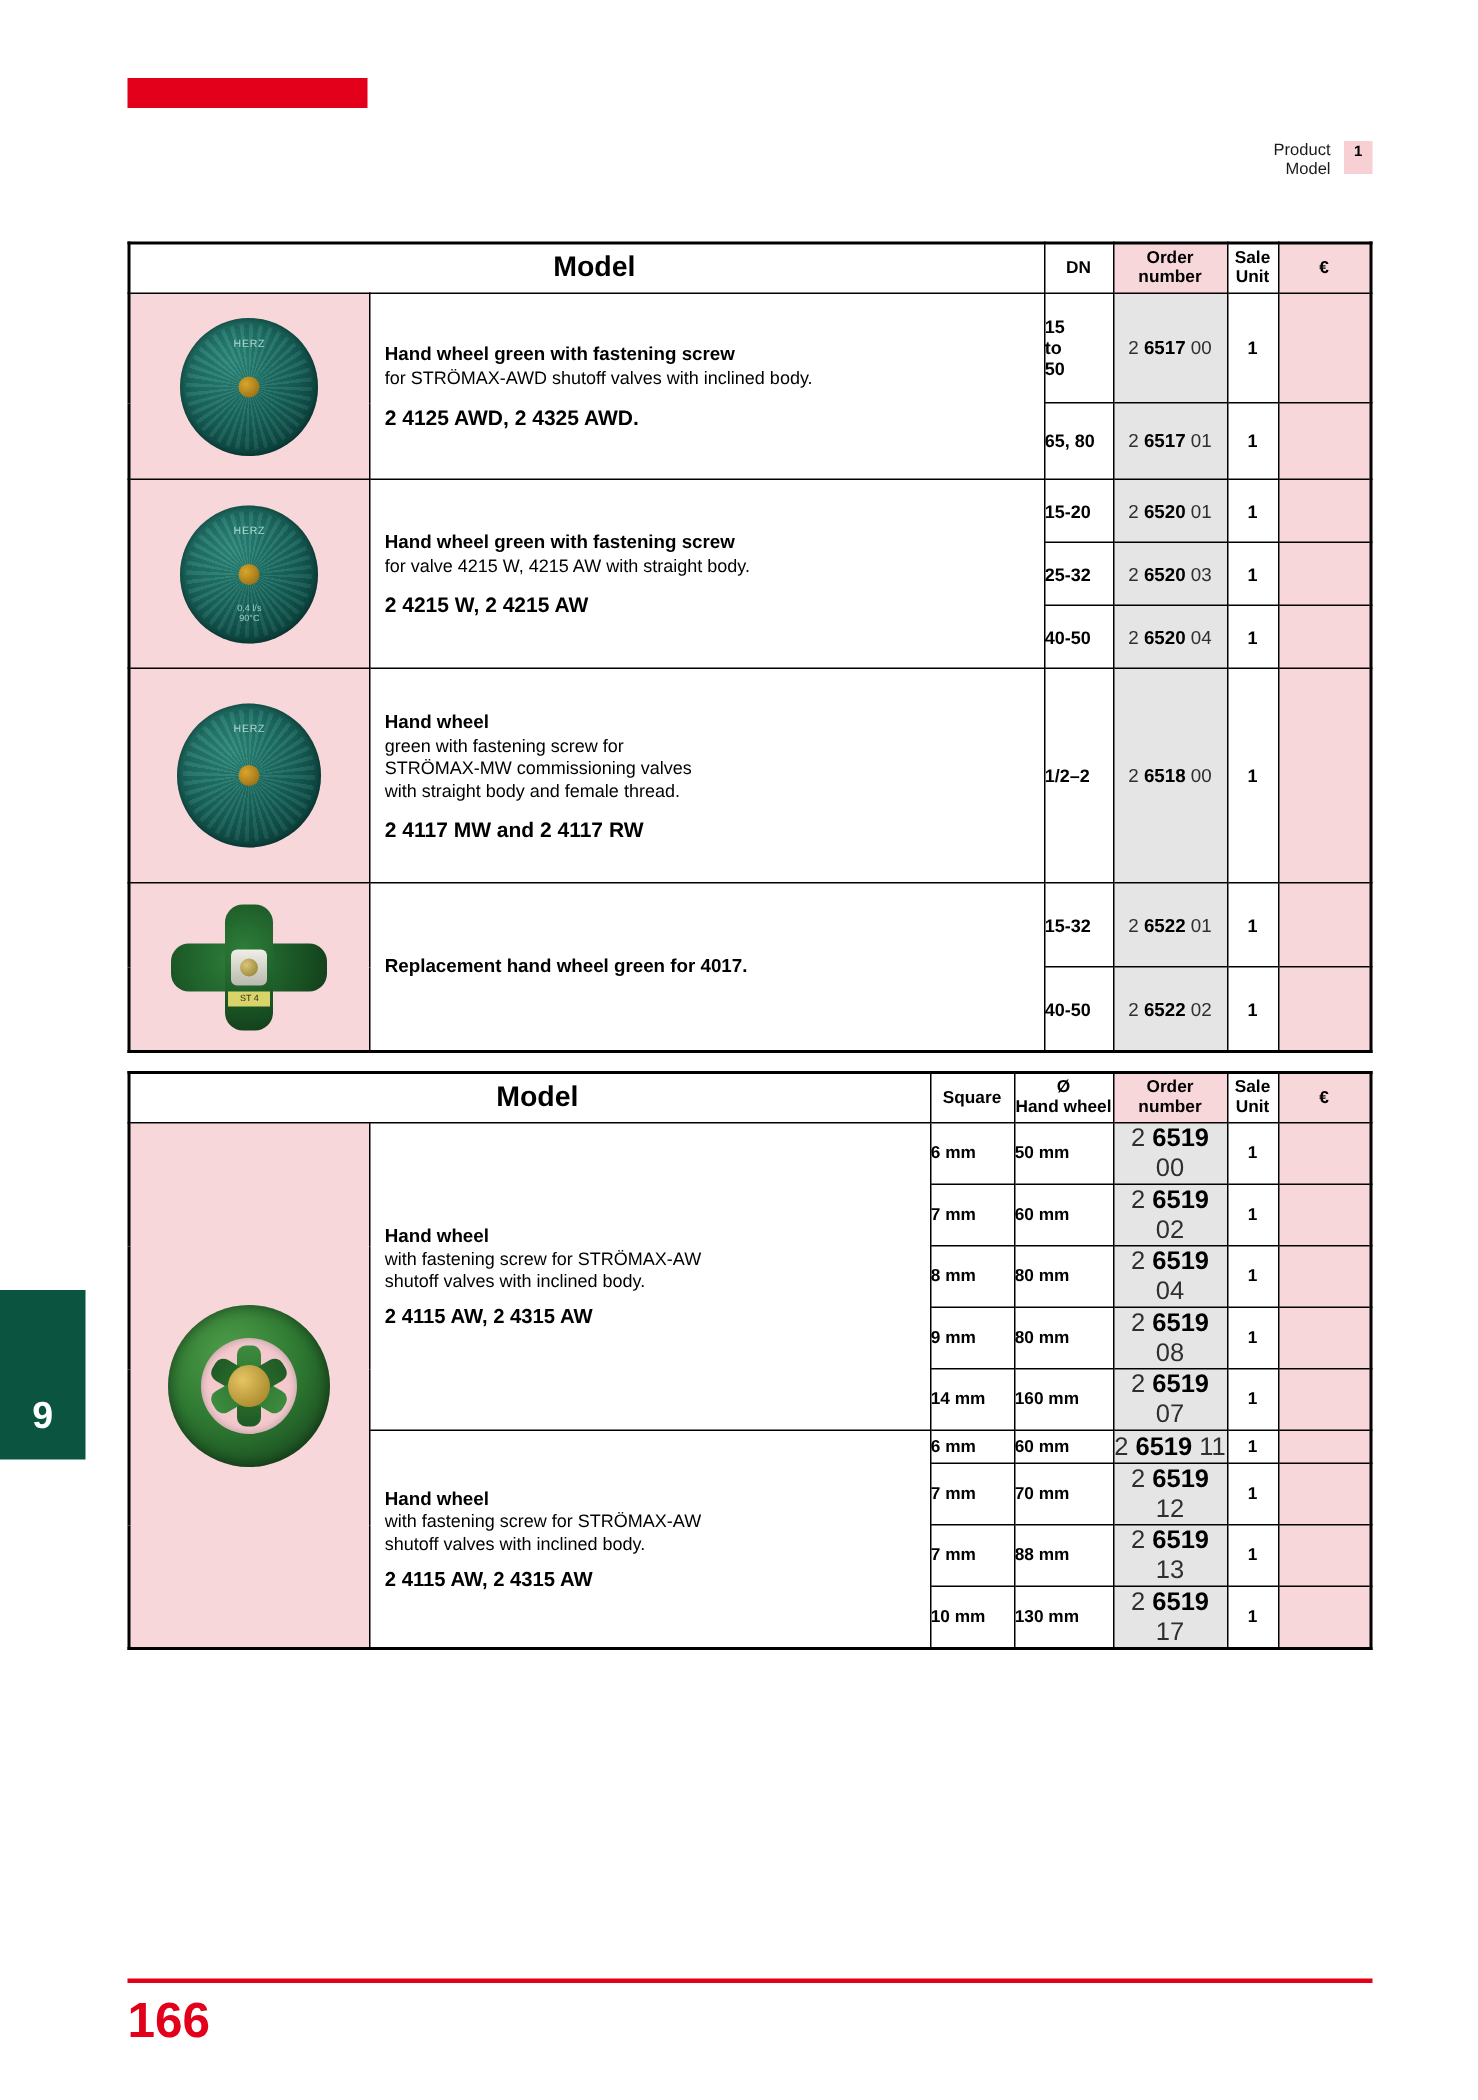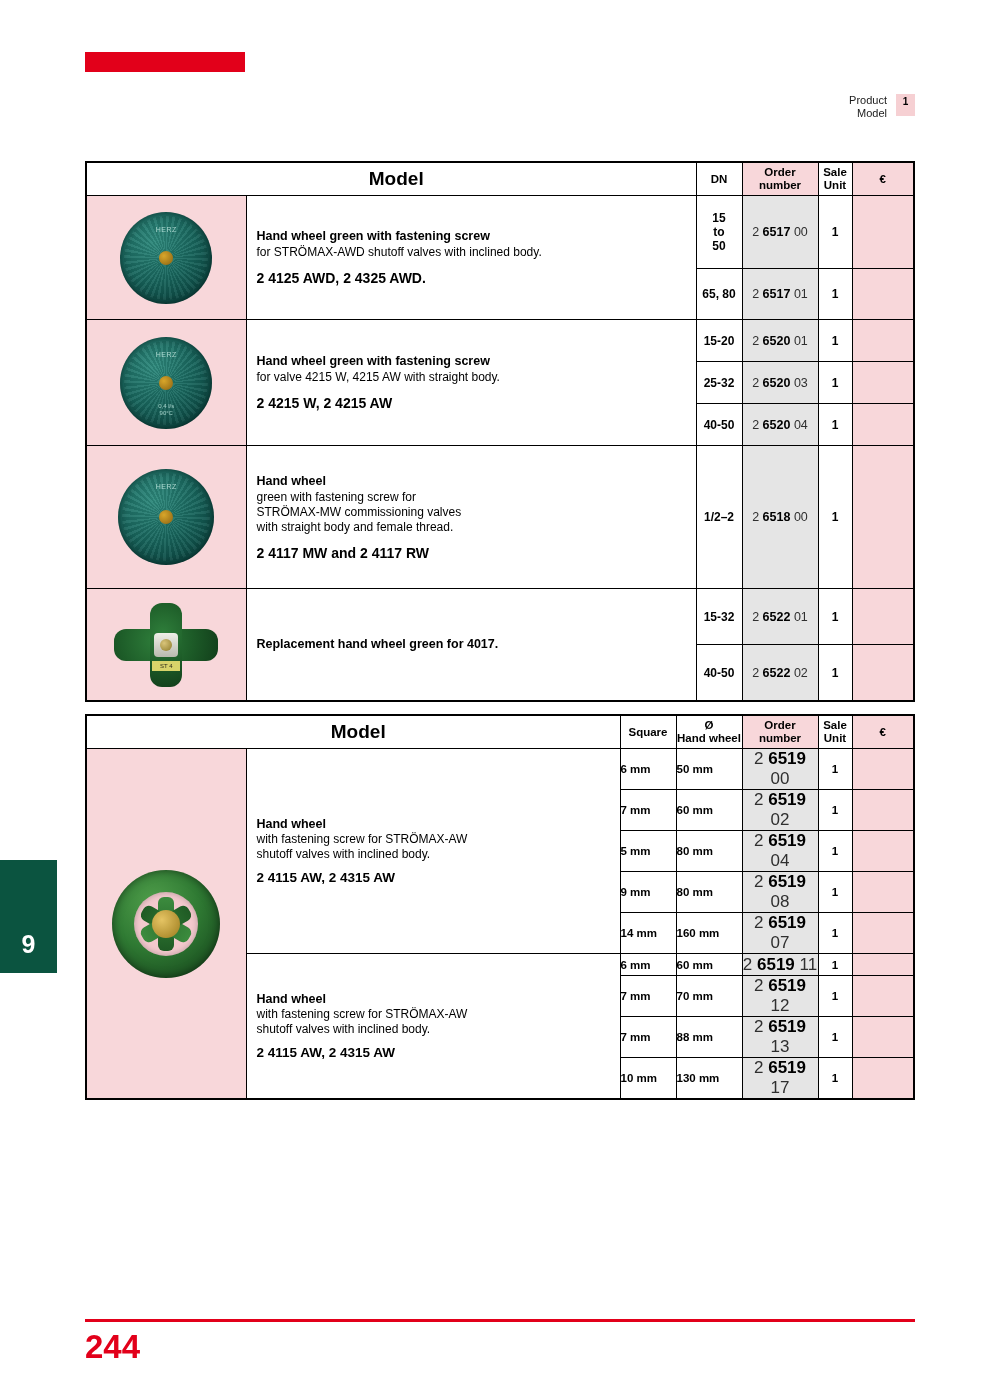--- a/index.html
+++ b/index.html
@@ -146,21 +146,21 @@
     font-size: 12px;
     line-height: 15px;
     margin-top: 1px;
   }
   .desc-model {
     font-weight: bold;
     font-size: 14px;
     margin-top: 11px;
   }
   .dn-cell {
-    text-align: center;
+    text-align: left;
     font-size: 12px;
     font-weight: bold;
     line-height: 14px;
     width: 46px;
   }
   .order-cell {
     text-align: center;
     font-size: 12.5px;
     background: #e5e5e5;
     width: 76px;
@@ -604,21 +604,21 @@
       <td class="dia-cell">60 mm</td>
       <td class="order-cell t2-order">
         <span class="o-pre">2</span>
         <span class="o-mid">6519</span>
         <span class="o-suf">02</span>
       </td>
       <td class="su-cell t2-su">1</td>
       <td class="eur-cell"></td>
     </tr>
     <tr>
-      <td class="sq-cell">5 mm</td>
+      <td class="sq-cell">8 mm</td>
       <td class="dia-cell">80 mm</td>
       <td class="order-cell t2-order">
         <span class="o-pre">2</span>
         <span class="o-mid">6519</span>
         <span class="o-suf">04</span>
       </td>
       <td class="su-cell t2-su">1</td>
       <td class="eur-cell"></td>
     </tr>
     <tr>
@@ -696,13 +696,13 @@
     </tr>
   </tbody>
     </table>
 </div>
 
 <div id="page-tab">
   <div id="page-tab-num">9</div>
 </div>
 
 <div id="footer-rule"></div>
-<div id="page-number">244</div>
+<div id="page-number">166</div>
 
 </body></html>

